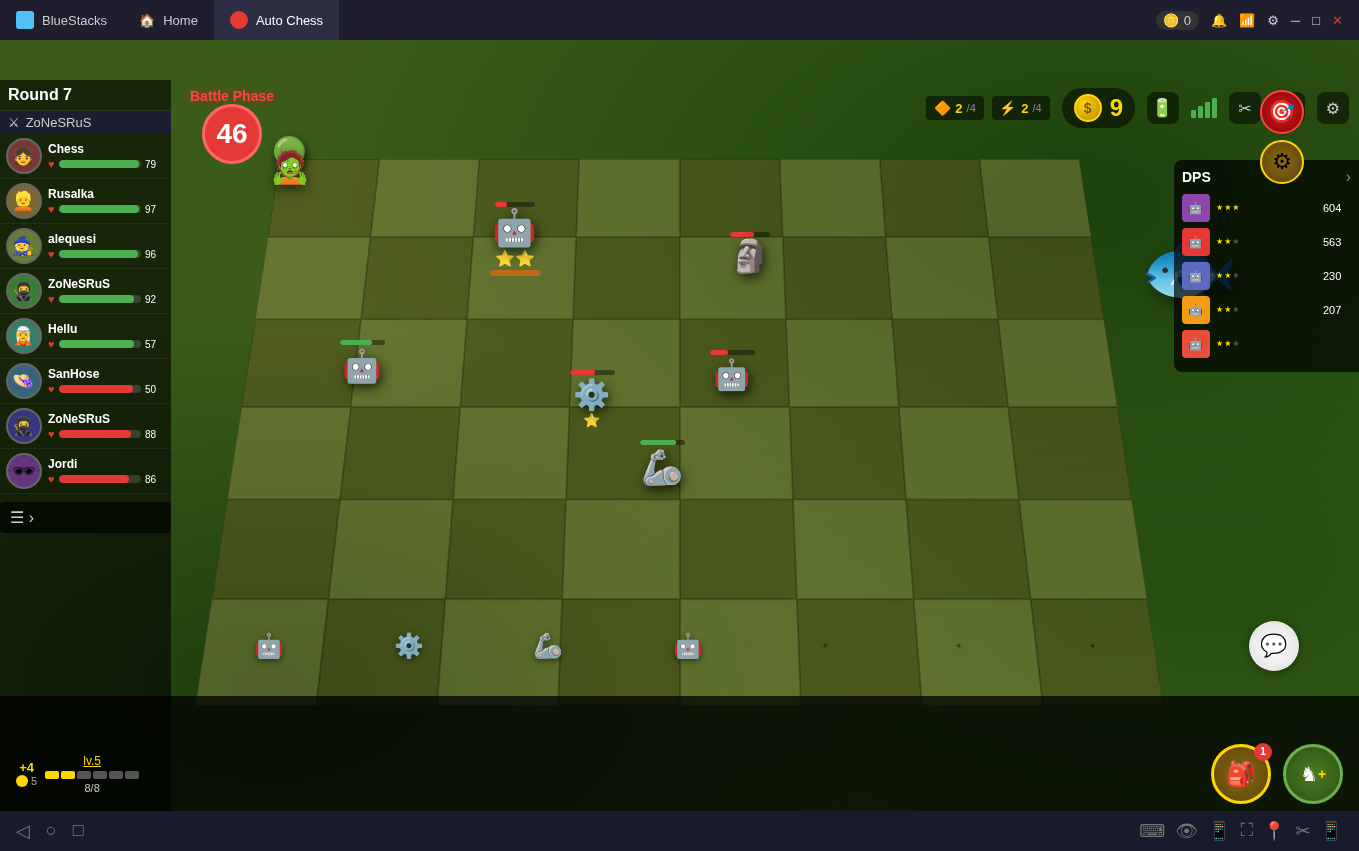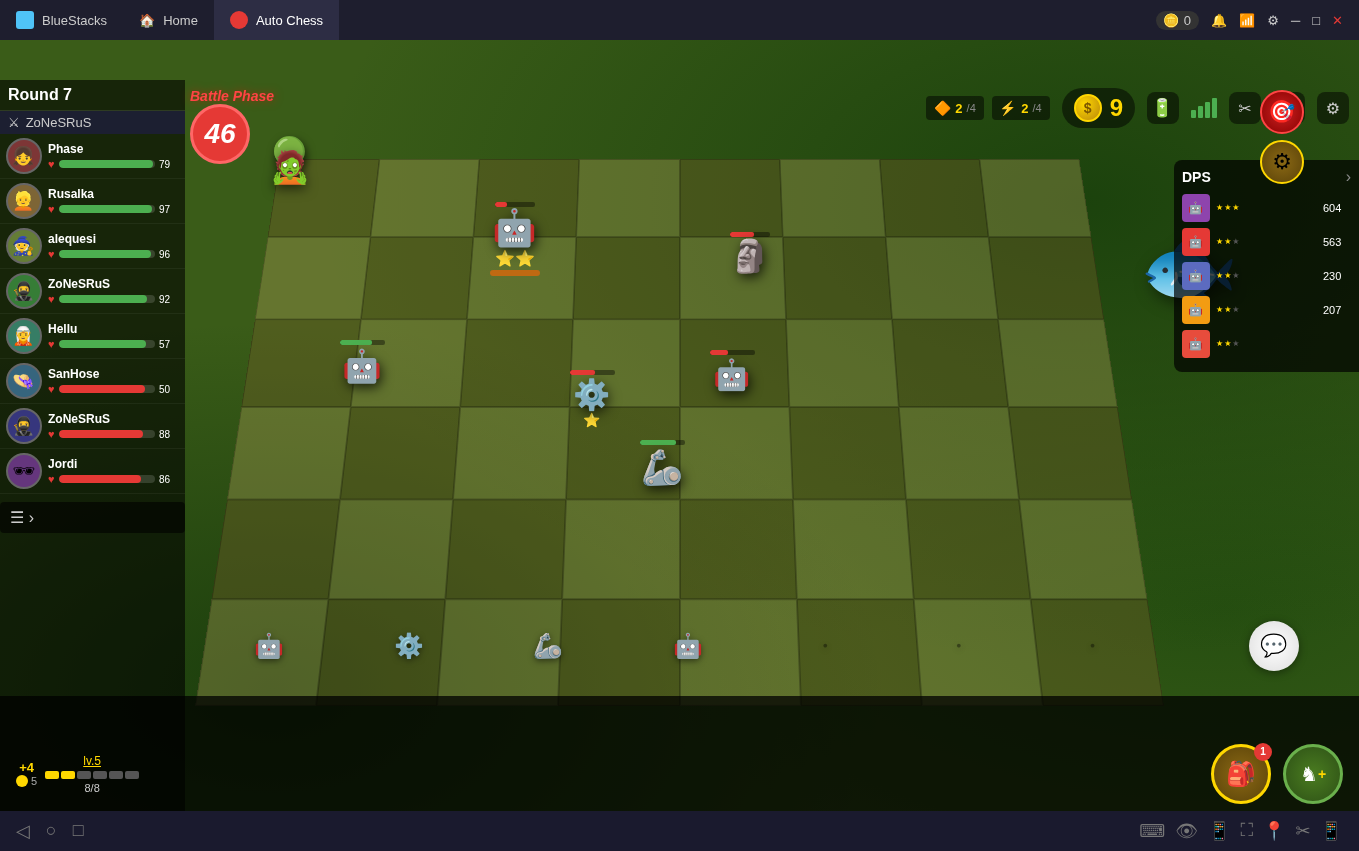--- a/index.html
+++ b/index.html
@@ -90,21 +90,21 @@
         radial-gradient(ellipse at 20% 80%, rgba(15,50,8,0.7) 0%, transparent 40%),
         radial-gradient(ellipse at 90% 70%, rgba(25,70,12,0.6) 0%, transparent 35%);
       background-color: #3a5c18;
     }
 
     
     #left-panel {
       position: absolute;
       top: 40px;
       left: 0;
-      width: 185px;
+      width: 171px;
       bottom: 0;
       background: rgba(0,0,0,0.6);
       z-index: 50;
     }
 
     
     .round-header {
       padding: 6px 8px;
       display: flex;
       align-items: center;
@@ -186,22 +186,21 @@
     }
 
     
     #battle-phase {
       position: absolute;
       top: 48px;
       left: 190px;
       z-index: 60;
       display: flex;
       flex-direction: column;
-      align-items: flex-start;
-      font-style: italic;
+      align-items: center;
     }
     .battle-phase-label {
       color: #ff4444;
       font-size: 14px;
       font-weight: bold;
       text-shadow: 0 0 10px rgba(255,0,0,0.5);
     }
     .battle-timer {
       background: #e53935;
       color: #fff;
@@ -769,21 +768,21 @@
       <span class="sword-icon">⚔</span>
       <span>ZoNeSRuS</span>
     </div>
 
     <div id="player-list">
         <div class="player-item">
     <div class="player-avatar" style="background:hsl(0,40%,35%)">
       <span style="font-size:18px">👧</span>
     </div>
     <div class="player-info">
-      <div class="name">Phase</div>
+      <div class="name">Chess</div>
       <div class="health-bar-container">
         <span class="heart-icon">♥</span>
         <div class="health-bar-bg">
           <div class="health-bar-fill" style="width:98%;background:#4caf50"></div>
         </div>
         <span class="health-value">79</span>
       </div>
     </div>
   </div>
         <div class="player-item">

